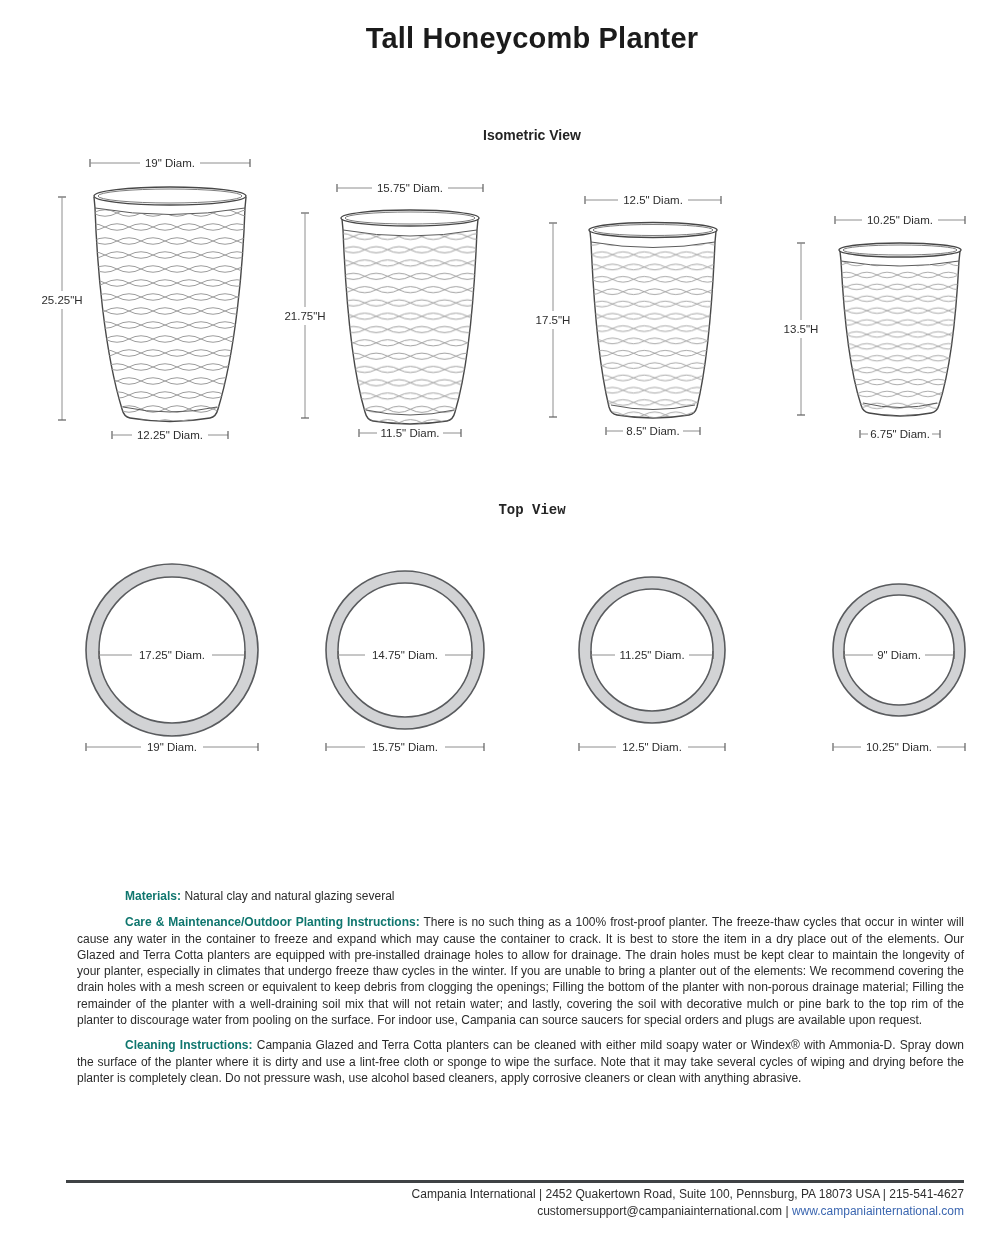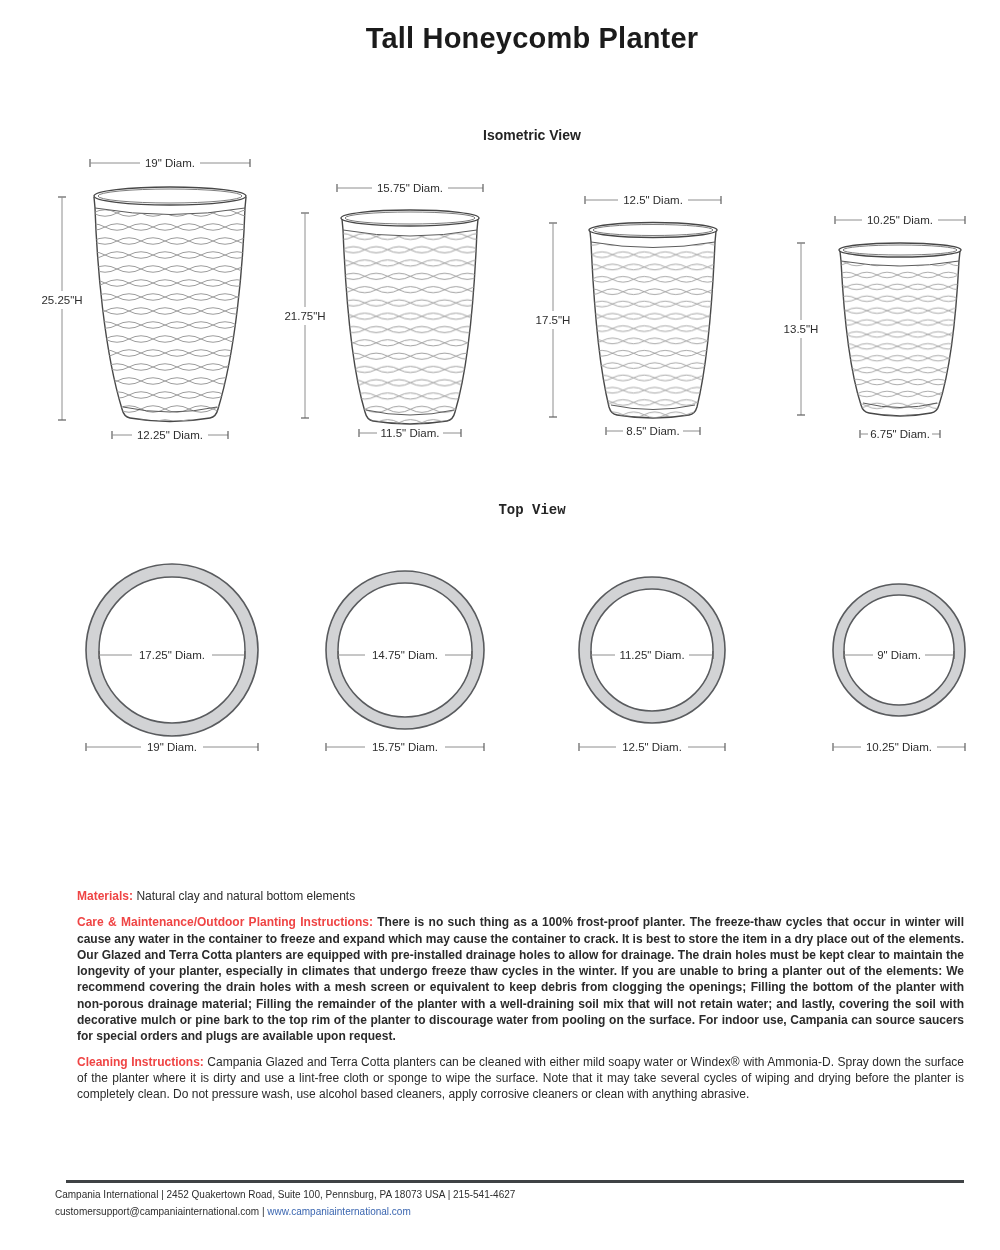--- a/index.html
+++ b/index.html
@@ -18,26 +18,26 @@
     font-family:"Liberation Sans", sans-serif; font-size:11.5px; fill:#2d2d2d;
   }
   .dimline  { stroke:#8e8e8e; stroke-width:1; fill:none; }
   .dimtick  { stroke:#606060; stroke-width:1.2; fill:none; }
   .outline  { stroke:#474747; stroke-width:1.4; fill:#ffffff; stroke-linejoin:round; }
   .thinline { stroke:#5c5c5c; stroke-width:1; fill:none; }
   .liplne   { stroke:#6e6e6e; stroke-width:0.9; fill:none; }
   #text-sections { position:absolute; top:888px; left:77px; width:887px;
     font-size:12px; line-height:16.3px; text-align:justify; color:#2b2b2b; }
   #text-sections p.materials { margin-bottom:10px; }
-  #text-sections p.care { margin-bottom:9px;font-weight:bold; }
-  #text-sections b { color:#ef4444; }
+  #text-sections p.care { margin-bottom:9px; }
+  #text-sections b { color:#0f766e;margin-left:48px; }
   #footer-rule { position:absolute; top:1180px; left:66px; width:898px; height:3px;
     background:#3f4245; }
-  #footer-text { position:absolute; top:1186px; left:55px; width:897px; text-align:left;
-    font-size:10px; line-height:17px; color:#2e2e2e; }
+  #footer-text { position:absolute; top:1186px; left:67px; width:897px; text-align:right;
+    font-size:12px; line-height:17px; color:#2e2e2e; }
   #footer-text a { color:#3b66b0; cursor:pointer; }
 </style>
 </head>
 <body>
 
 <div id="page">
 
   <div id="doc-title" class="centerband">Tall Honeycomb Planter</div>
   <div id="iso-heading" class="centerband view-heading">Isometric View</div>
 
@@ -275,21 +275,21 @@
         <line class="dimline" x1="59" y1="197" x2="87" y2="197"></line>
       <line class="dimline" x1="163" y1="197" x2="191" y2="197"></line>
         <line class="dimtick" x1="191" y1="193" x2="191" y2="201"></line>
       <text x="125" y="201" text-anchor="middle">10.25" Diam.</text>
     </g>
   </svg>
 
   <div id="text-sections">
     <p class="materials">
       <b>Materials:</b>
-      <span>Natural clay and natural bottom elements</span>
+      <span>Natural clay and natural glazing several</span>
     </p>
     <p class="care">
       <b>Care &amp; Maintenance/Outdoor Planting Instructions:</b>
       <span>There is no such thing as a 100% frost-proof planter. The freeze-thaw cycles that occur in winter will cause any water in the container to freeze and expand which may cause the container to crack. It is best to store the item in a dry place out of the elements. Our Glazed and Terra Cotta planters are equipped with pre-installed drainage holes to allow for drainage. The drain holes must be kept clear to maintain the longevity of your planter, especially in climates that undergo freeze thaw cycles in the winter. If you are unable to bring a planter out of the elements: We recommend covering the drain holes with a mesh screen or equivalent to keep debris from clogging the openings; Filling the bottom of the planter with non-porous drainage material; Filling the remainder of the planter with a well-draining soil mix that will not retain water; and lastly, covering the soil with decorative mulch or pine bark to the top rim of the planter to discourage water from pooling on the surface. For indoor use, Campania can source saucers for special orders and plugs are available upon request.</span>
     </p>
     <p class="cleaning">
       <b>Cleaning Instructions:</b>
       <span>Campania Glazed and Terra Cotta planters can be cleaned with either mild soapy water or Windex® with Ammonia-D. Spray down the surface of the planter where it is dirty and use a lint-free cloth or sponge to wipe the surface. Note that it may take several cycles of wiping and drying before the planter is completely clean. Do not pressure wash, use alcohol based cleaners, apply corrosive cleaners or clean with anything abrasive.</span>
     </p>
   </div>

